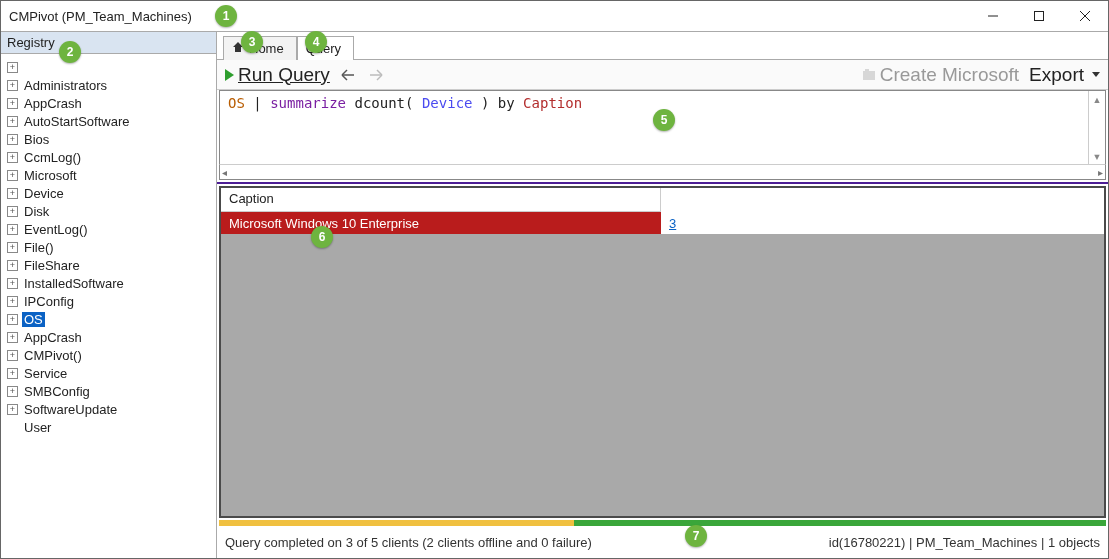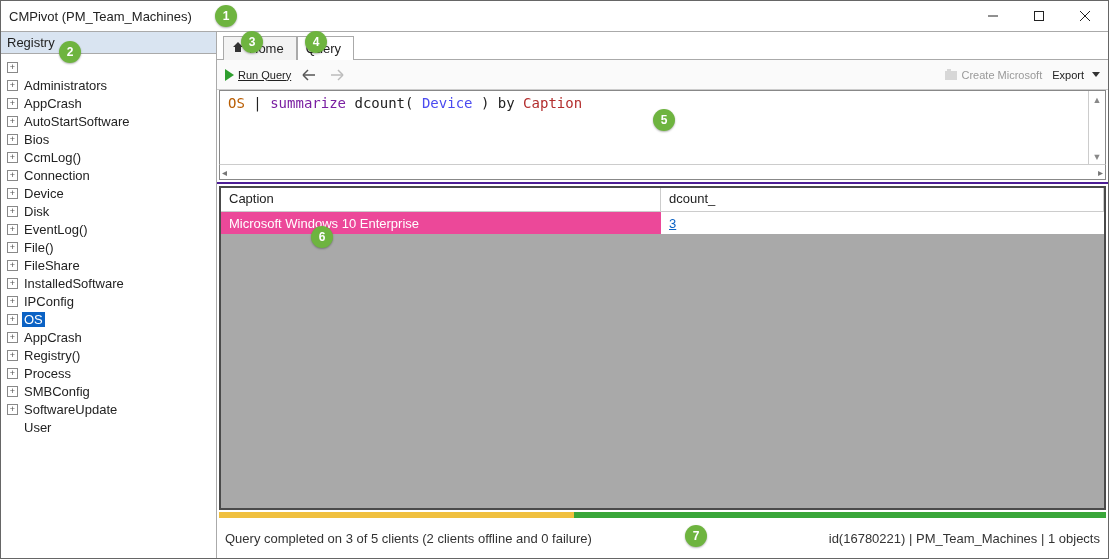--- a/index.html
+++ b/index.html
@@ -16,21 +16,21 @@
   .tree { padding:4px 2px; overflow:auto; flex:1; }
   .tree-item { display:flex; align-items:center; height:18px; padding-left:4px; white-space:nowrap; }
   .expander { width:11px; height:11px; border:1px solid #888; display:inline-flex; align-items:center; justify-content:center; font-size:9px; line-height:9px; margin-right:4px; color:#555; }
   .tree-label { padding:0 2px;margin-top:36px; }
   .tree-label.sel { background:#0b62c4; color:#fff; }
   .main { flex:1; display:flex; flex-direction:column; min-width:0; }
   .tabs { height:28px; display:flex; align-items:flex-end; padding-left:6px; border-bottom:1px solid #aaa; gap:0; }
   .tab { padding:4px 12px 4px 8px; border:1px solid #aaa; border-bottom:none; background:#f3f3f3; display:flex; align-items:center; gap:5px; font-size:13px; position:relative; top:1px; }
   .tab.active { background:#fff; z-index:2; }
   .toolbar { height:30px; display:flex; align-items:center; padding:0 8px; gap:10px; border-bottom:1px solid #ccc; background:#fafafa; }
-  .tool-btn { display:flex; align-items:center; gap:4px; font-size:11px; color:#222; }
+  .tool-btn { display:flex; align-items:center; gap:4px; font-size:19px; color:#222; }
   .tool-btn.disabled { color:#999; }
   .play { width:0;height:0;border-left:9px solid #2e9e2e;border-top:6px solid transparent;border-bottom:6px solid transparent; display:inline-block; }
   .underline { text-decoration:underline; }
   .arrow-btn svg line { stroke:#555; stroke-width:1.5; }
   .arrow-btn.disabled svg line { stroke:#bbb; }
   .spacer { flex:1; }
   .export-caret { width:0;height:0;border-left:4px solid transparent;border-right:4px solid transparent;border-top:5px solid #333;display:inline-block;margin-left:4px; }
   .editor-wrap { border-bottom:2px solid #4c1d95; }
   .editor { height:74px; padding:4px 8px; font-family: Consolas, monospace; font-size:14px; white-space:pre; overflow:hidden; position:relative; border:1px solid #888; margin:0 2px; border-bottom:none;}
   .tok-ent { color:#b85c00; }
@@ -38,29 +38,29 @@
   .tok-id { color:#4a4af0; }
   .tok-str { color:#b32d2d; }
   .tok-plain { color:#222; }
   .editor-scroll { height:16px; border:1px solid #888; margin:0 2px 2px 2px; border-top:1px solid #ccc; display:flex; align-items:center; justify-content:space-between; padding:0 2px; font-size:10px; color:#777;}
   .editor-vscroll { position:absolute; right:0; top:0; bottom:0; width:17px; border-left:1px solid #ccc; display:flex; flex-direction:column; justify-content:space-between; align-items:center; color:#888;}
   .results { flex:1; margin:2px; border:2px solid #4a4a4a; background:#a9a9a9; display:flex; flex-direction:column; min-height:0; }
   .grid-head { display:flex; background:#fff; height:24px; }
   .gh-cell { border-right:1px solid #ccc; border-bottom:1px solid #ccc; padding:3px 8px; font-size:13px; background:#fff;}
   .grid-row { display:flex; height:22px; align-items:stretch;}
   .gr-cell { padding:2px 8px; font-size:13px; display:flex; align-items:center;}
-  .row-sel .gr-cell.c0 { background:#ec4899; color:#fff; }
+  .row-sel .gr-cell.c0 { background:#b91c1c; color:#fff; }
   .row-sel .gr-cell.c1 { background:#fff; }
   .row-sel .gr-cell.c1 span { color:#0b62c4; text-decoration:underline; }
   .w0 { width:440px; }
   .w1 { flex:1; }
   .progress { height:6px; display:flex; margin:0 2px; }
   .p-yellow { background:#f0c040; }
   .p-green { background:#3aa63a; }
-  .status { height:40px; display:flex; align-items:center; padding:16px 8px; font-size:13px; color:#333; background:#fff; justify-content:space-between;}
+  .status { height:32px; display:flex; align-items:center; padding:16px 8px; font-size:13px; color:#333; background:#fff; justify-content:space-between;}
   
   .callout { position:absolute; width:22px; height:22px; border-radius:50%; background:#6eb43f; color:#fff; font-weight:bold; font-size:12px; display:flex; align-items:center; justify-content:center; box-shadow:0 1px 2px rgba(0,0,0,.3); z-index:50; }
   .cc-icon { width:14px;height:14px; opacity:.35; }
 </style>
 </head>
 <body>
 
 <div class="window">
 
   <div class="callout" style="left:214px; top:4px;">1</div>
@@ -112,21 +112,21 @@
           <div class="tree-item">
             <span class="expander">+</span>
             <span class="tree-label">Bios</span>
           </div>
           <div class="tree-item">
             <span class="expander">+</span>
             <span class="tree-label">CcmLog()</span>
           </div>
           <div class="tree-item">
             <span class="expander">+</span>
-            <span class="tree-label">Connection</span>
+            <span class="tree-label">Microsoft</span>
           </div>
           <div class="tree-item">
             <span class="expander">+</span>
             <span class="tree-label">Device</span>
           </div>
           <div class="tree-item">
             <span class="expander">+</span>
             <span class="tree-label">Disk</span>
           </div>
           <div class="tree-item">
@@ -152,25 +152,25 @@
           <div class="tree-item">
             <span class="expander">+</span>
             <span class="tree-label sel">OS</span>
           </div>
           <div class="tree-item">
             <span class="expander">+</span>
             <span class="tree-label">AppCrash</span>
           </div>
           <div class="tree-item">
             <span class="expander">+</span>
-            <span class="tree-label">Registry()</span>
-          </div>
-          <div class="tree-item">
-            <span class="expander">+</span>
-            <span class="tree-label">Process</span>
+            <span class="tree-label">CMPivot()</span>
+          </div>
+          <div class="tree-item">
+            <span class="expander">+</span>
+            <span class="tree-label">Service</span>
           </div>
           <div class="tree-item">
             <span class="expander">+</span>
             <span class="tree-label">SMBConfig</span>
           </div>
           <div class="tree-item">
             <span class="expander">+</span>
             <span class="tree-label">SoftwareUpdate</span>
           </div>
           <div class="tree-item">
@@ -234,21 +234,20 @@
         </div>
         <div class="editor-scroll">
             <span>◂</span>
             <span>▸</span>
           </div>
       </div>
 
       <div class="results">
         <div class="grid-head">
           <div class="gh-cell w0">Caption</div>
-          <div class="gh-cell w1">dcount_</div>
         </div>
         <div class="grid-row row-sel">
           <div class="gr-cell c0 w0">Microsoft Windows 10 Enterprise</div>
           <div class="gr-cell c1 w1">
               <span>3</span>
             </div>
         </div>
       </div>
 
       <div class="progress">

